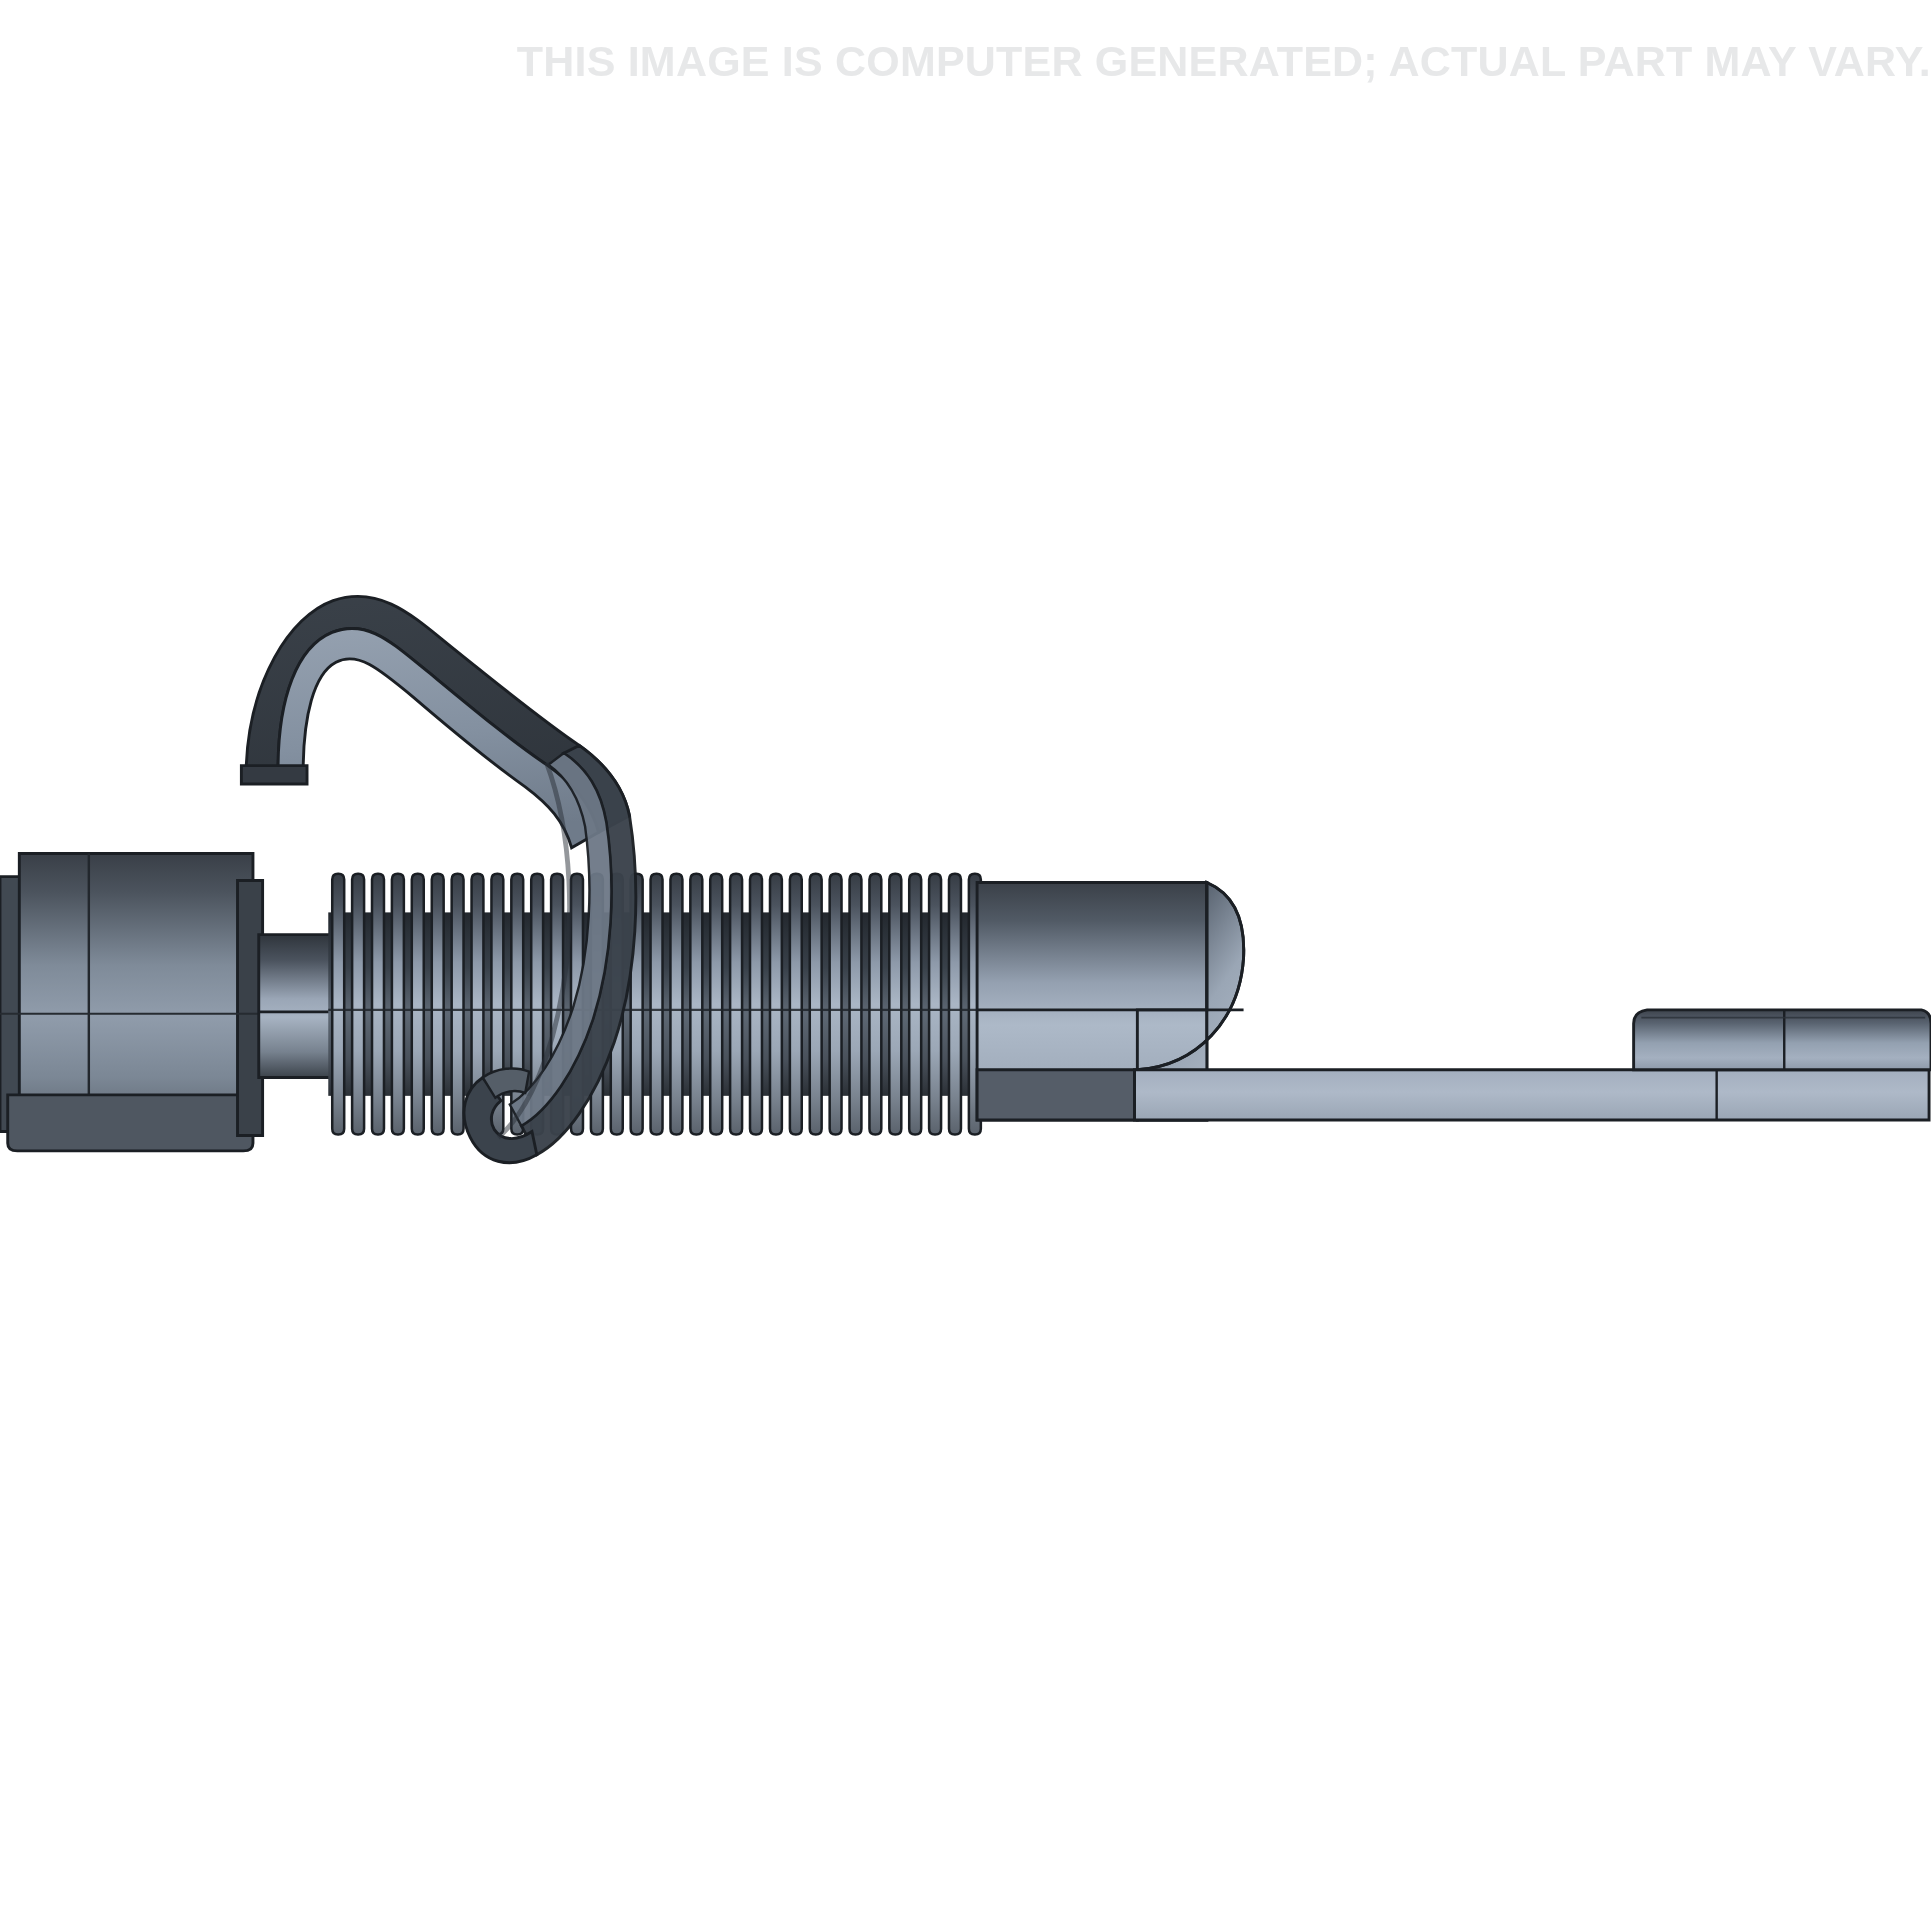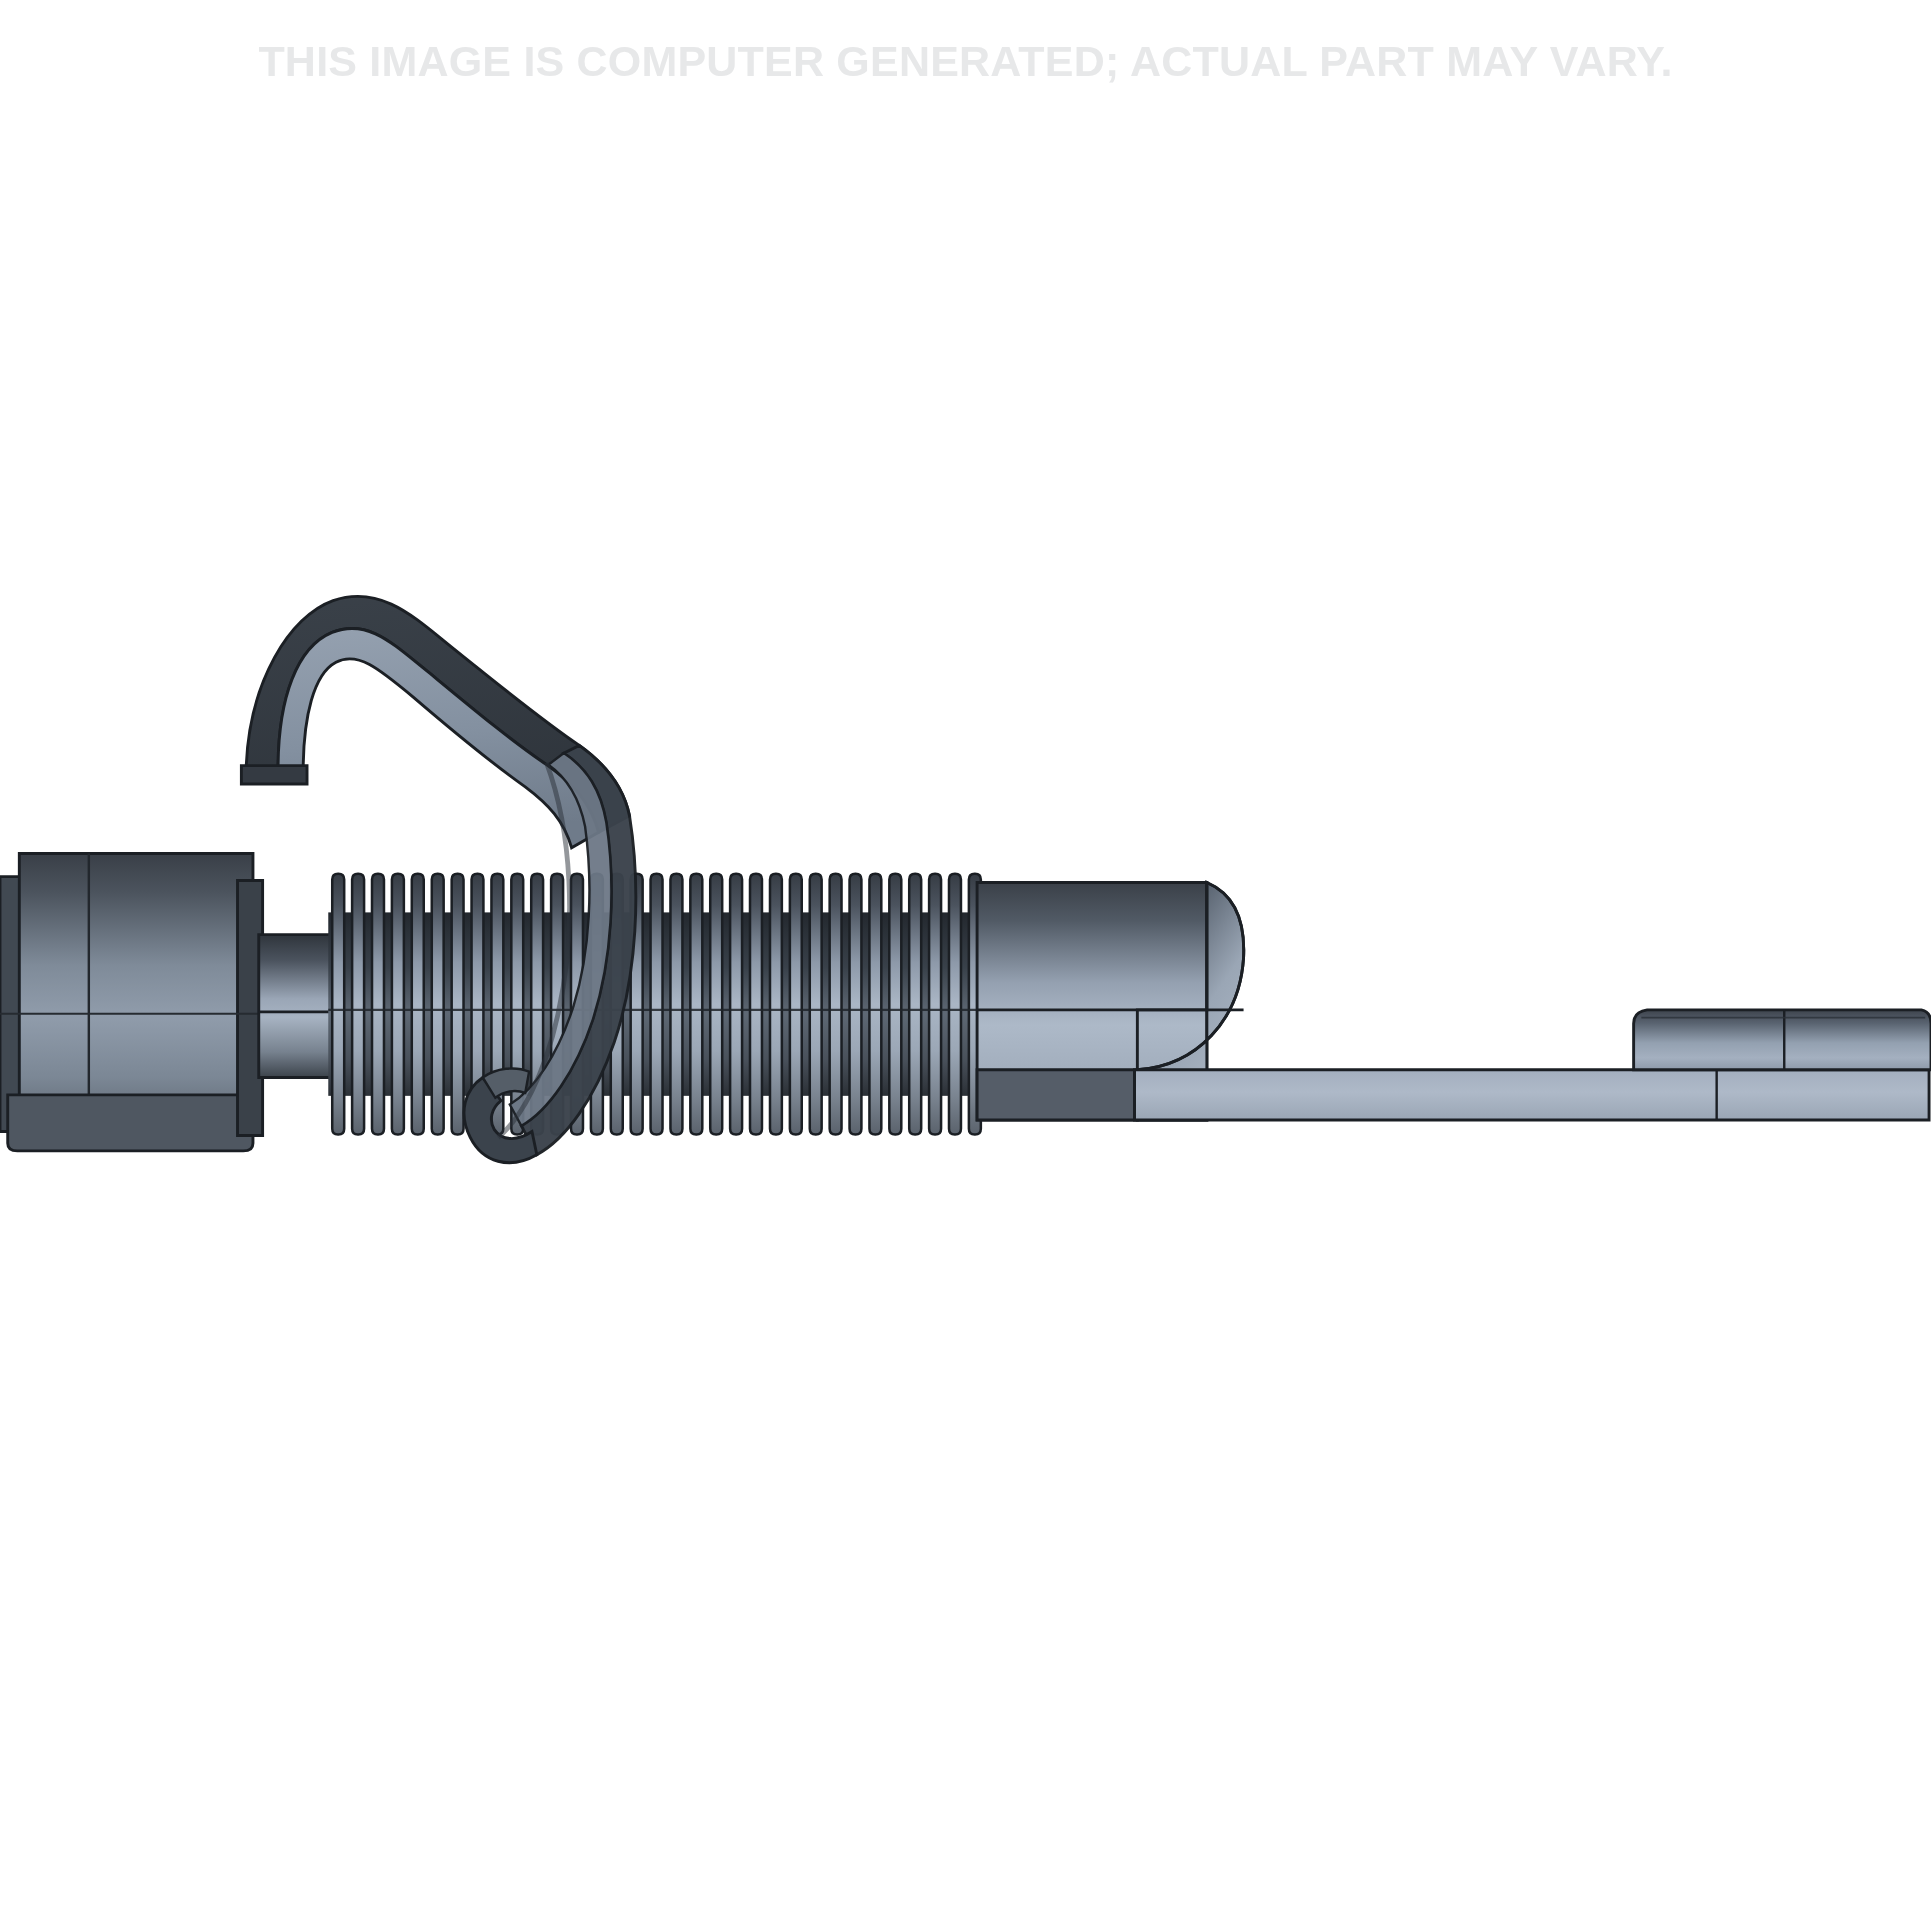--- a/index.html
+++ b/index.html
@@ -13,21 +13,21 @@
   #stage{
     position:relative;
     width:1931px;height:1931px;
     background:#ffffff;
   }
   
   #watermark{
     position:absolute;
     left:0; top:37px;
     width:1931px;
-    text-align:center;
+    text-align:right;
     font-size:43px;
     font-weight:bold;
     letter-spacing:0.2px;
     color:#e7e8e9;
     white-space:nowrap;
     user-select:none;
     font-family:"Liberation Sans", sans-serif;
   }
   
   #partwrap{

